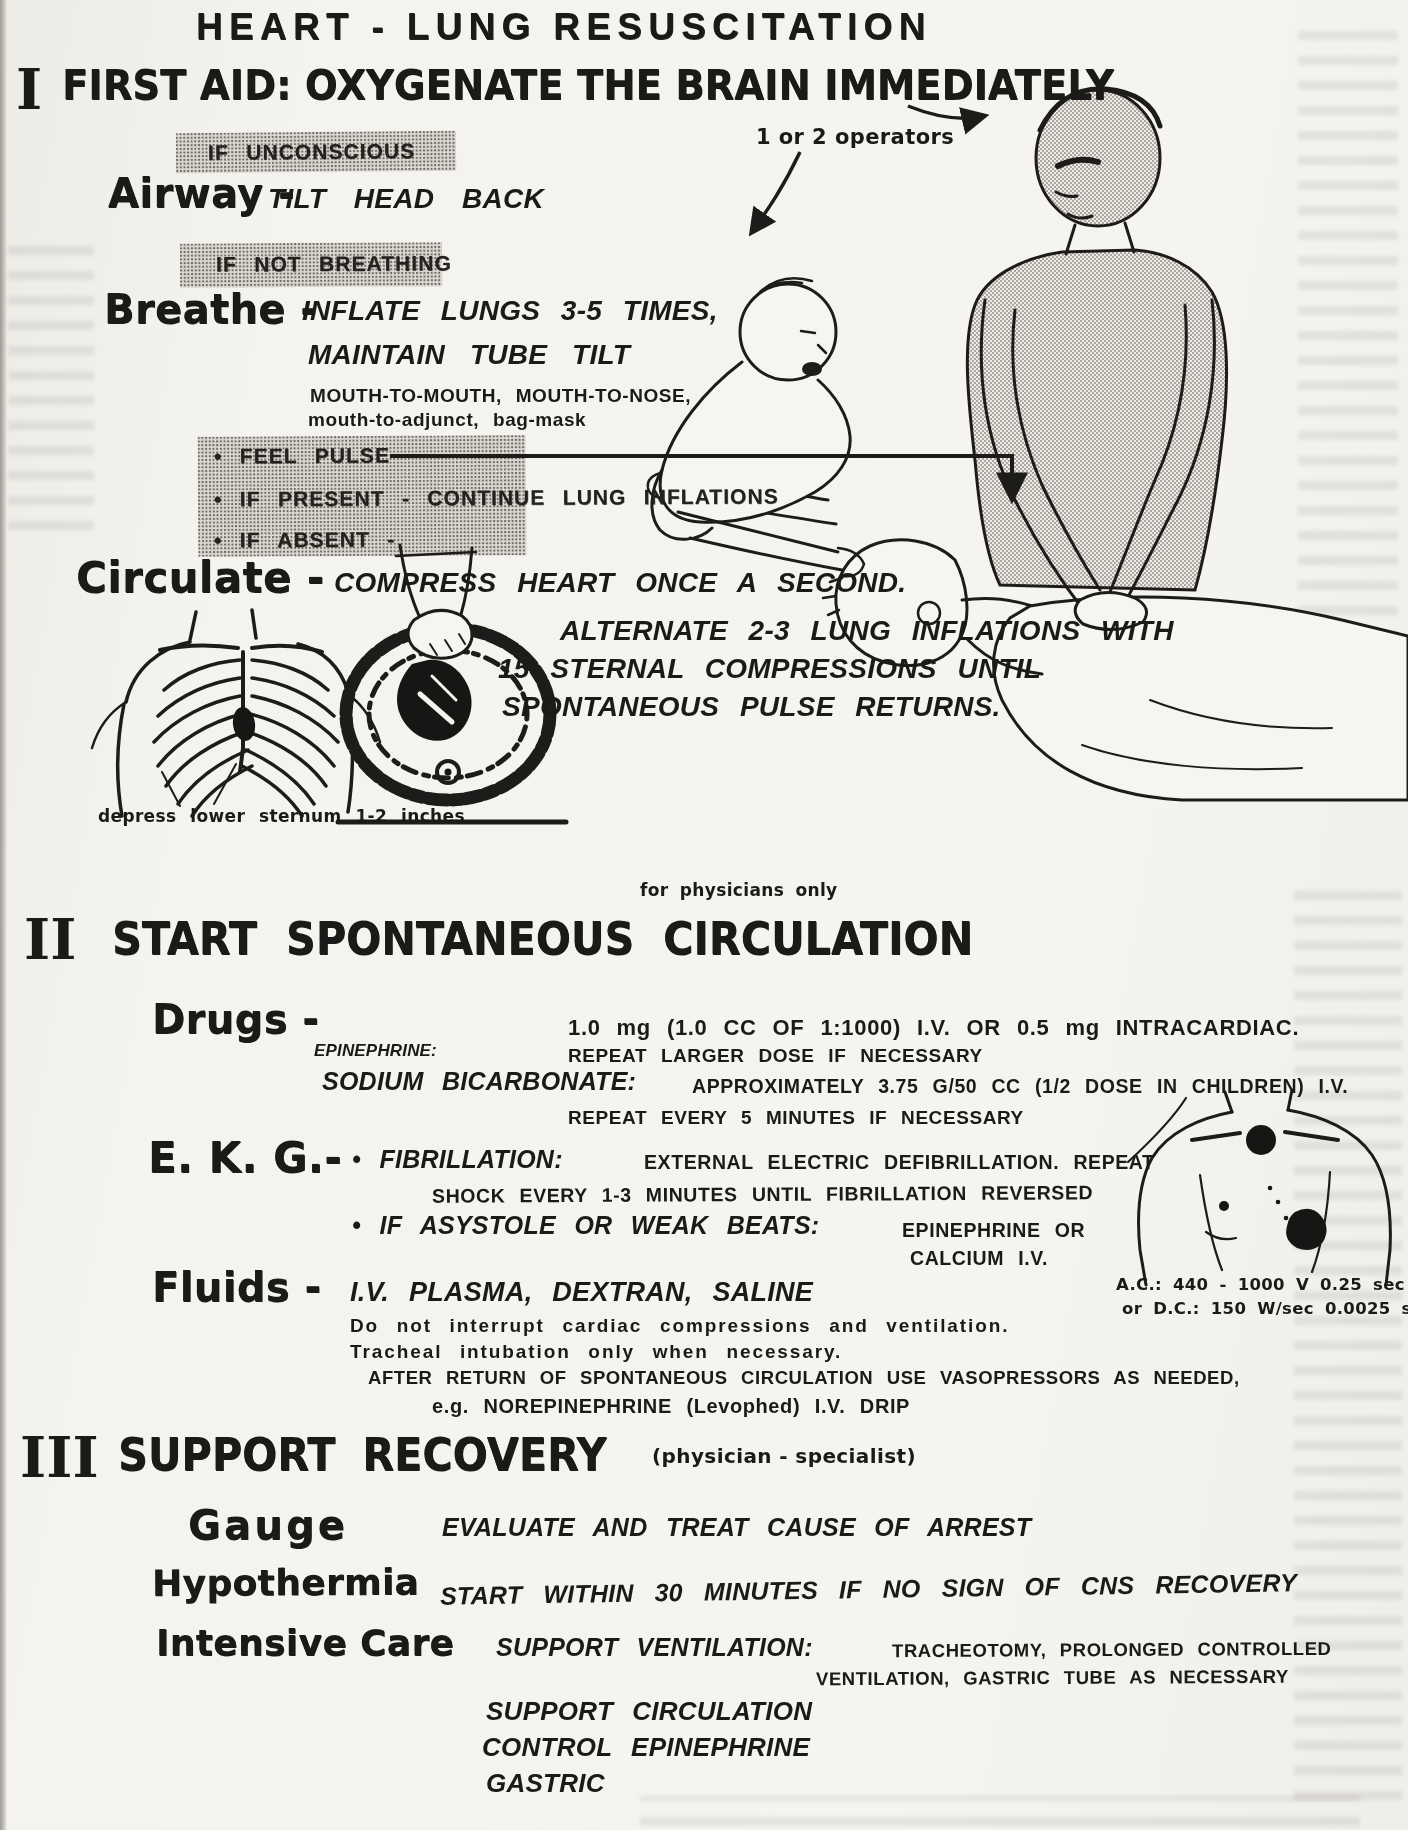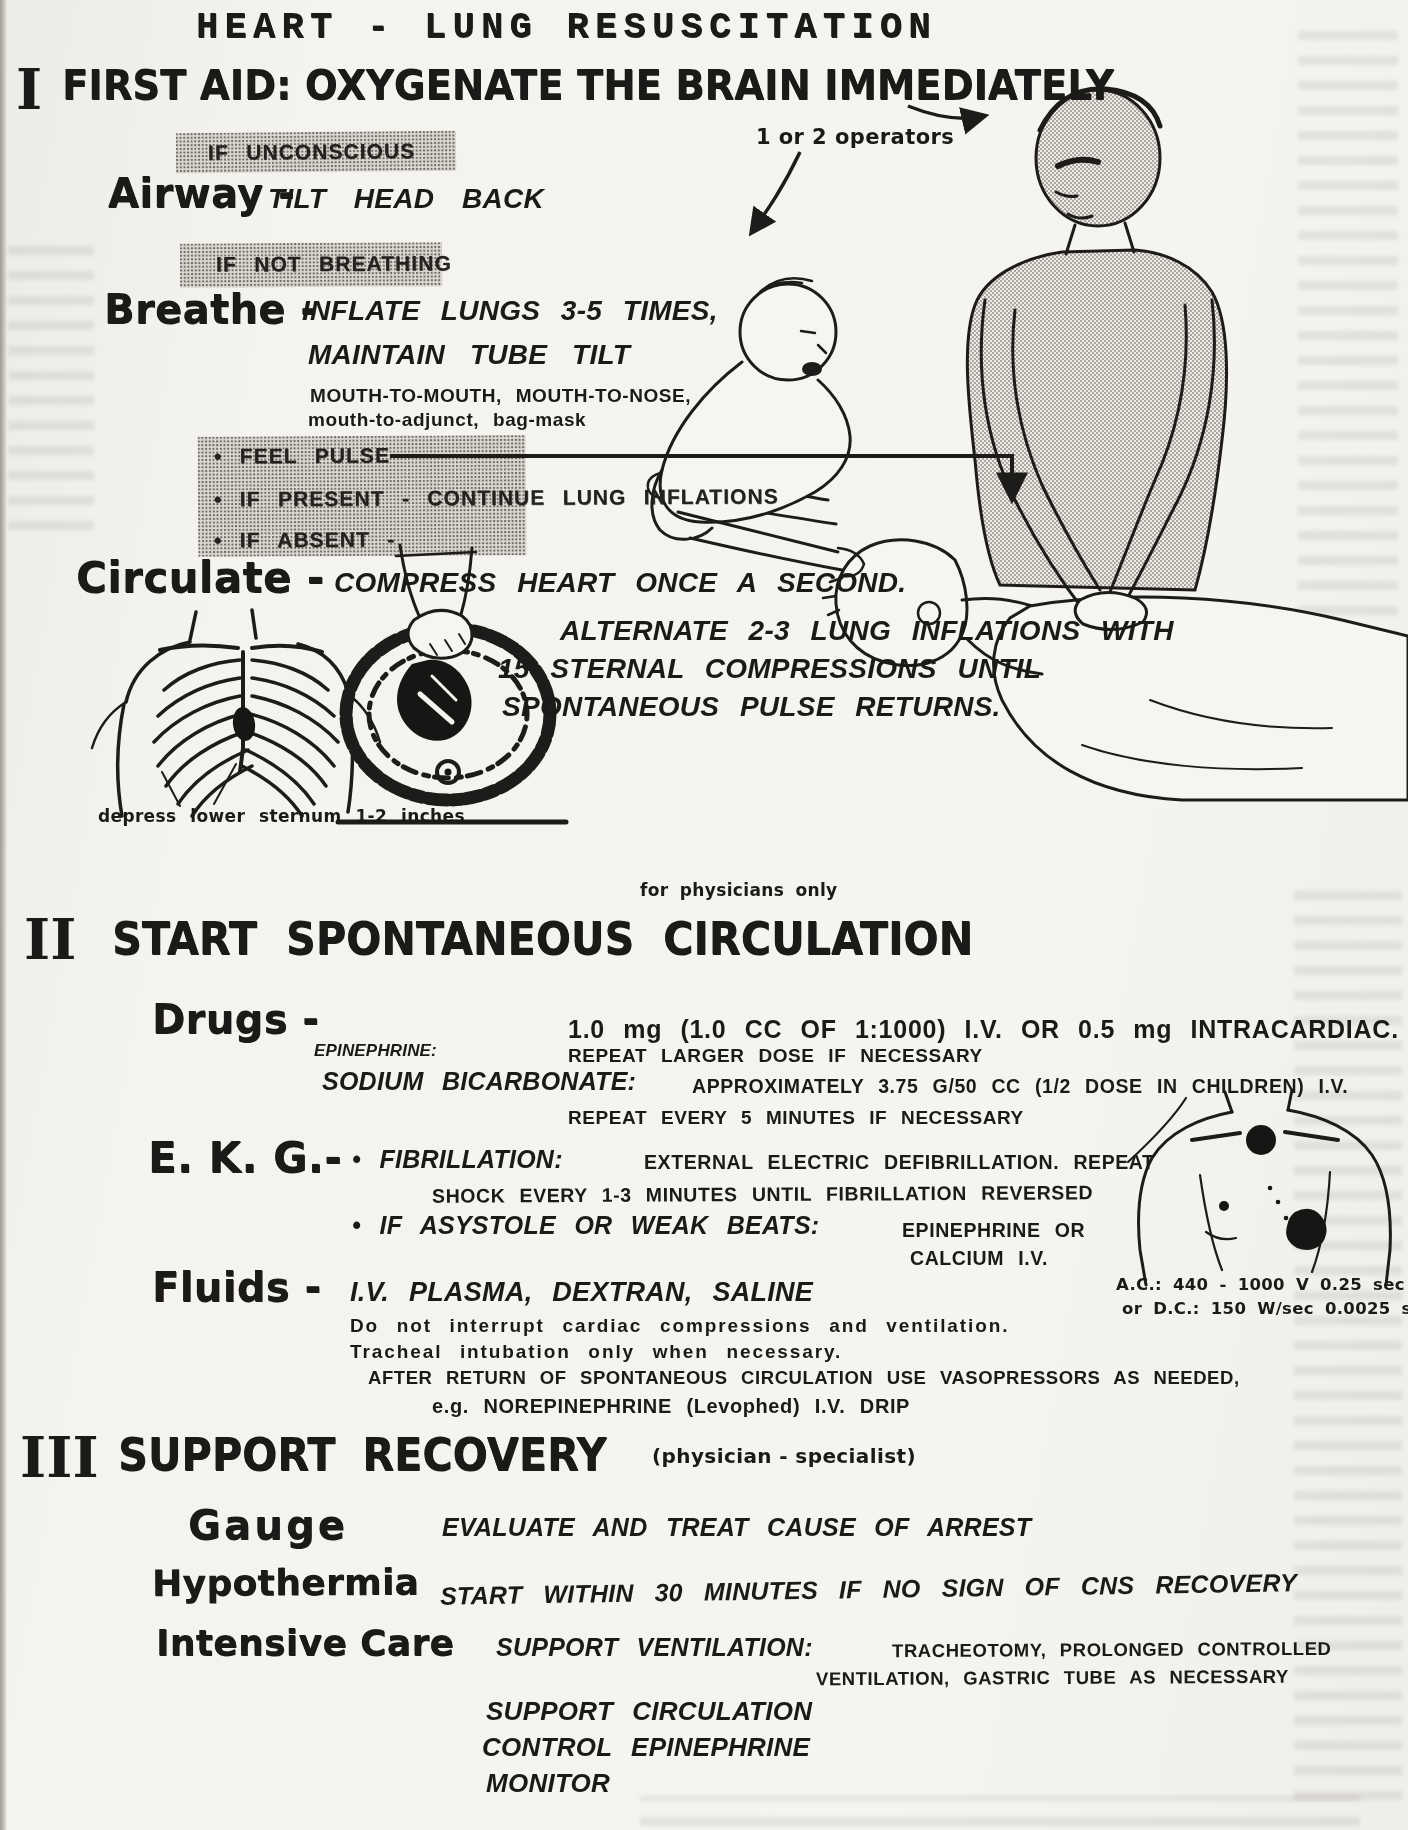--- a/index.html
+++ b/index.html
@@ -7,21 +7,21 @@
     position:relative; width:1408px; height:1830px; overflow:hidden;
     background:linear-gradient(100deg,#ecebe6 0%, #f4f3ef 18%, #f5f4f0 70%, #efeee9 100%);
     font-family:"Liberation Sans", sans-serif; color:#1b1a18;
   }
   .edge-left{position:absolute;left:0;top:0;width:7px;height:100%;
     background:linear-gradient(to right,#9e9b95,#c9c6c0 60%,rgba(201,198,192,0));}
   .bleed{position:absolute;background-image:repeating-linear-gradient(0deg,
     rgba(80,75,68,0.10) 0px, rgba(80,75,68,0.10) 9px, rgba(0,0,0,0) 9px, rgba(0,0,0,0) 25px);
     filter:blur(2px);}
   .t{position:absolute;white-space:nowrap;line-height:1.05;}
-  .title{font-family:Liberation Mono, monospace;font-weight:bold;letter-spacing:0.17em;
+  .title{font-family:Liberation Sans, sans-serif;font-weight:bold;letter-spacing:0.17em;
     text-shadow:0.6px 0.6px 0 #222;text-align:center;}
   .numeral{font-family:"DejaVu Serif",serif;font-weight:bold;}
   .bighead{font-family:"DejaVu Sans",sans-serif;font-weight:bold;transform:scaleX(0.94);
     transform-origin:left top;text-shadow:0.5px 0.5px 0 #1b1a18;}
   .script{font-family:"DejaVu Sans",sans-serif;font-weight:bold;letter-spacing:0.01em;
     text-shadow:0.5px 0.5px 0 #1b1a18;}
   .ital{font-family:"Liberation Sans",sans-serif;font-style:italic;font-weight:bold;
     word-spacing:0.45em;letter-spacing:0.01em;}
   .caps{font-family:"Liberation Sans",sans-serif;font-weight:bold;word-spacing:0.42em;
     letter-spacing:0.03em;}
@@ -188,21 +188,21 @@
     <div class="t ital" style="left:502px;top:692px;font-size:28px;">SPONTANEOUS PULSE RETURNS.</div>
 
     <div class="t hand" style="left:98px;top:808px;font-size:17px;word-spacing:0.45em;">depress lower sternum 1-2 inches</div>
 
     <div class="t hand" style="left:640px;top:882px;font-size:17px;word-spacing:0.3em;">for physicians only</div>
     <div class="t numeral" style="left:24px;top:910px;font-size:56px;text-align:right;">II</div>
     <div class="t bighead" style="left:112px;top:916px;font-size:44px;word-spacing:0.35em;">START SPONTANEOUS CIRCULATION</div>
 
     <div class="t script" style="left:152px;top:998px;font-size:40px;">Drugs -</div>
     <div class="t ital" style="left:314px;top:1010px;font-size:17px;margin-top:32px;">EPINEPHRINE:</div>
-    <div class="t caps" style="left:568px;top:1016px;font-size:25px;">1.0 mg (1.0 CC OF 1:1000) I.V. OR 0.5 mg INTRACARDIAC.</div>
+    <div class="t caps" style="left:568px;top:1016px;font-size:22px;">1.0 mg (1.0 CC OF 1:1000) I.V. OR 0.5 mg INTRACARDIAC.</div>
     <div class="t caps" style="left:568px;top:1046px;font-size:19px;">REPEAT LARGER DOSE IF NECESSARY</div>
     <div class="t ital" style="left:322px;top:1068px;font-size:25px;">SODIUM BICARBONATE:</div>
     <div class="t caps" style="left:692px;top:1076px;font-size:19.5px;">APPROXIMATELY 3.75 G/50 CC (1/2 DOSE IN CHILDREN) I.V.</div>
     <div class="t caps" style="left:568px;top:1108px;font-size:19px;">REPEAT EVERY 5 MINUTES IF NECESSARY</div>
 
     <div class="t script" style="left:148px;top:1136px;font-size:42px;">E. K. G.-</div>
     <div class="t ital" style="left:352px;top:1146px;font-size:25px;">• FIBRILLATION:</div>
     <div class="t caps" style="left:644px;top:1152px;font-size:19.5px;">EXTERNAL ELECTRIC DEFIBRILLATION. REPEAT</div>
     <div class="t caps r3" style="left:432px;top:1184px;font-size:19.5px;">SHOCK EVERY 1-3 MINUTES UNTIL FIBRILLATION REVERSED</div>
     <div class="t ital" style="left:352px;top:1212px;font-size:25px;">• IF ASYSTOLE OR WEAK BEATS:</div>
@@ -228,16 +228,16 @@
 
     <div class="t script r3" style="left:152px;top:1564px;font-size:36px;">Hypothermia</div>
     <div class="t ital r2" style="left:440px;top:1576px;font-size:25px;word-spacing:0.55em;">START WITHIN 30 MINUTES IF NO SIGN OF CNS RECOVERY</div>
 
     <div class="t script" style="left:156px;top:1624px;font-size:36px;">Intensive Care</div>
     <div class="t ital" style="left:496px;top:1634px;font-size:25px;">SUPPORT VENTILATION:</div>
     <div class="t caps r3" style="left:892px;top:1640px;font-size:18.5px;">TRACHEOTOMY, PROLONGED CONTROLLED</div>
     <div class="t caps r3" style="left:816px;top:1668px;font-size:18.5px;">VENTILATION, GASTRIC TUBE AS NECESSARY</div>
     <div class="t ital" style="left:486px;top:1698px;font-size:26px;">SUPPORT CIRCULATION</div>
     <div class="t ital" style="left:482px;top:1734px;font-size:26px;">CONTROL EPINEPHRINE</div>
-    <div class="t ital" style="left:486px;top:1770px;font-size:26px;">MONITOR</div>
+    <div class="t ital" style="left:486px;top:1770px;font-size:26px;">GASTRIC</div>
 
   </div>
 </div>
 
 </body></html>

